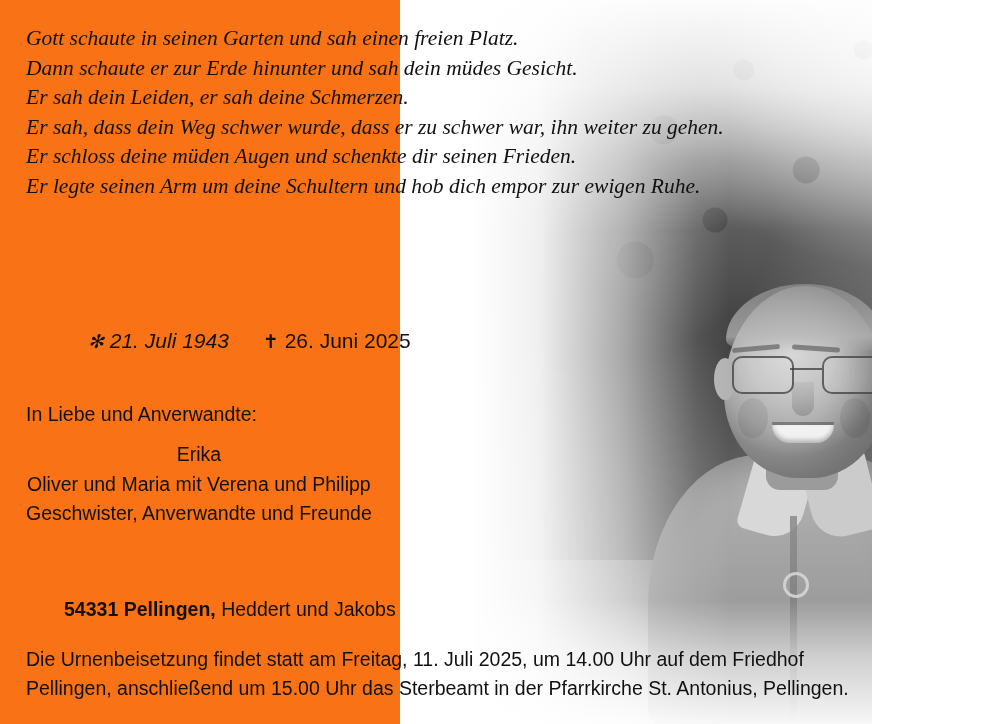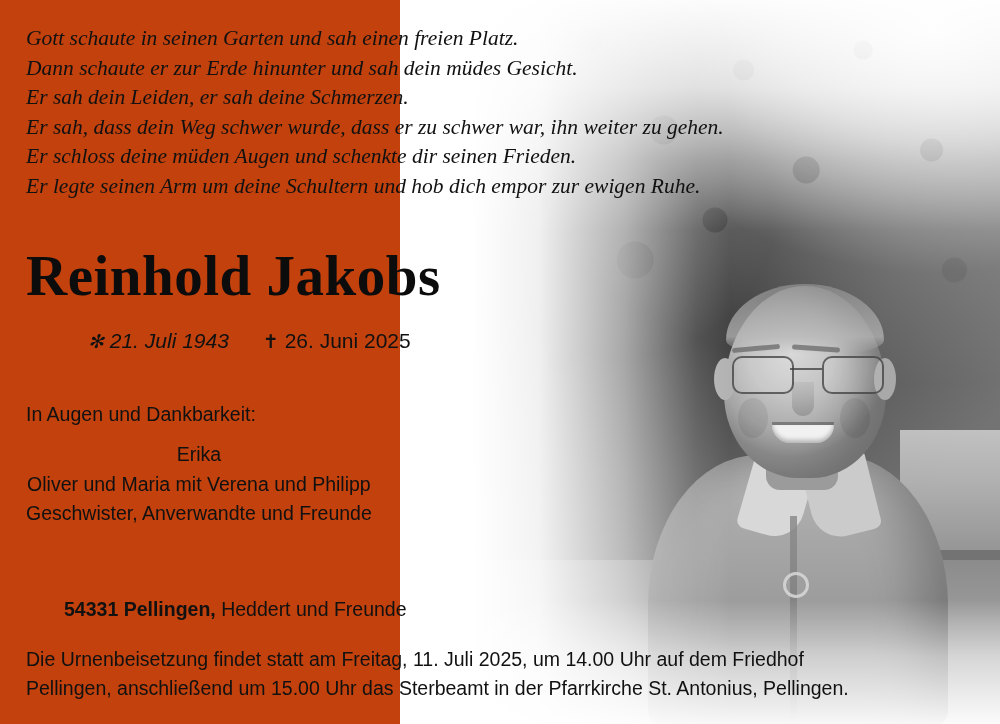--- a/index.html
+++ b/index.html
@@ -2,24 +2,24 @@
 <html><head>
 <meta charset="utf-8">
 <style>
   html, body {
     margin: 0;
     padding: 0;
     background: #ffffff;
   }
   #page {
     position: relative;
-    width: 1000px;
+    width: 872px;
     height: 724px;
     overflow: hidden;
-    background: #c2410c;
+    background: #f97316;
     font-family: "Liberation Sans", sans-serif;
     color: #111111;
   }
 
   
   .photo-layer {
     position: absolute;
     inset: 0;
     overflow: hidden;
   }
@@ -403,35 +403,34 @@
 
     <div class="poem">
       <div class="line">Gott schaute in seinen Garten und sah einen freien Platz.</div>
       <div class="line">Dann schaute er zur Erde hinunter und sah dein müdes Gesicht.</div>
       <div class="line">Er sah dein Leiden, er sah deine Schmerzen.</div>
       <div class="line">Er sah, dass dein Weg schwer wurde, dass er zu schwer war, ihn weiter zu gehen.</div>
       <div class="line">Er schloss deine müden Augen und schenkte dir seinen Frieden.</div>
       <div class="line">Er legte seinen Arm um deine Schultern und hob dich empor zur ewigen Ruhe.</div>
     </div>
 
-    <div class="name">Reinhold Jakobs</div>
 
     <div class="dates">
       <span class="birth"><span class="sym">✻</span> <span>21. Juli 1943</span></span><span class="death"><span class="sym">✝</span> <span>26. Juni 2025</span></span>
     </div>
 
-    <div class="dedication">In Augen und Dankbarkeit:</div>
+    <div class="dedication">In Liebe und Anverwandte:</div>
 
     <div class="family">
       <div class="member">Erika</div>
       <div class="member">Oliver und Maria mit Verena und Philipp</div>
       <div class="member">Geschwister, Anverwandte und Freunde</div>
     </div>
 
-    <div class="place"><span class="zip-city">54331 Pellingen,</span><span> Heddert und Freunde</span></div>
+    <div class="place"><span class="zip-city">54331 Pellingen,</span><span> Heddert und Jakobs</span></div>
 
     <div class="funeral">
       <div class="fline">Die Urnenbeisetzung findet statt am Freitag, 11. Juli 2025, um 14.00 Uhr auf dem Friedhof</div>
       <div class="fline">Pellingen, anschließend um 15.00 Uhr das Sterbeamt in der Pfarrkirche St. Antonius, Pellingen.</div>
     </div>
 
   </div>
 </div>
 
 </body></html>

